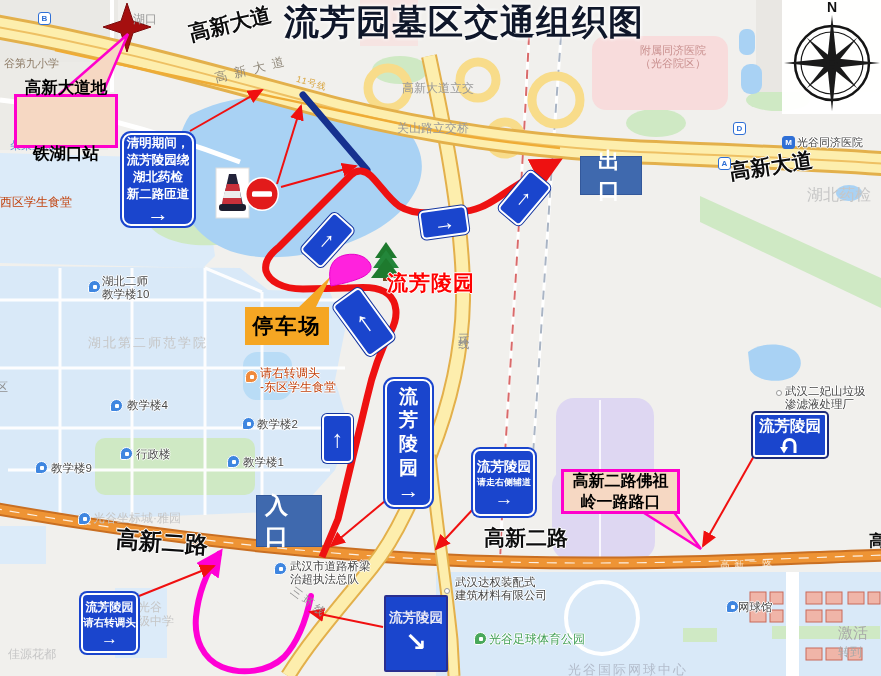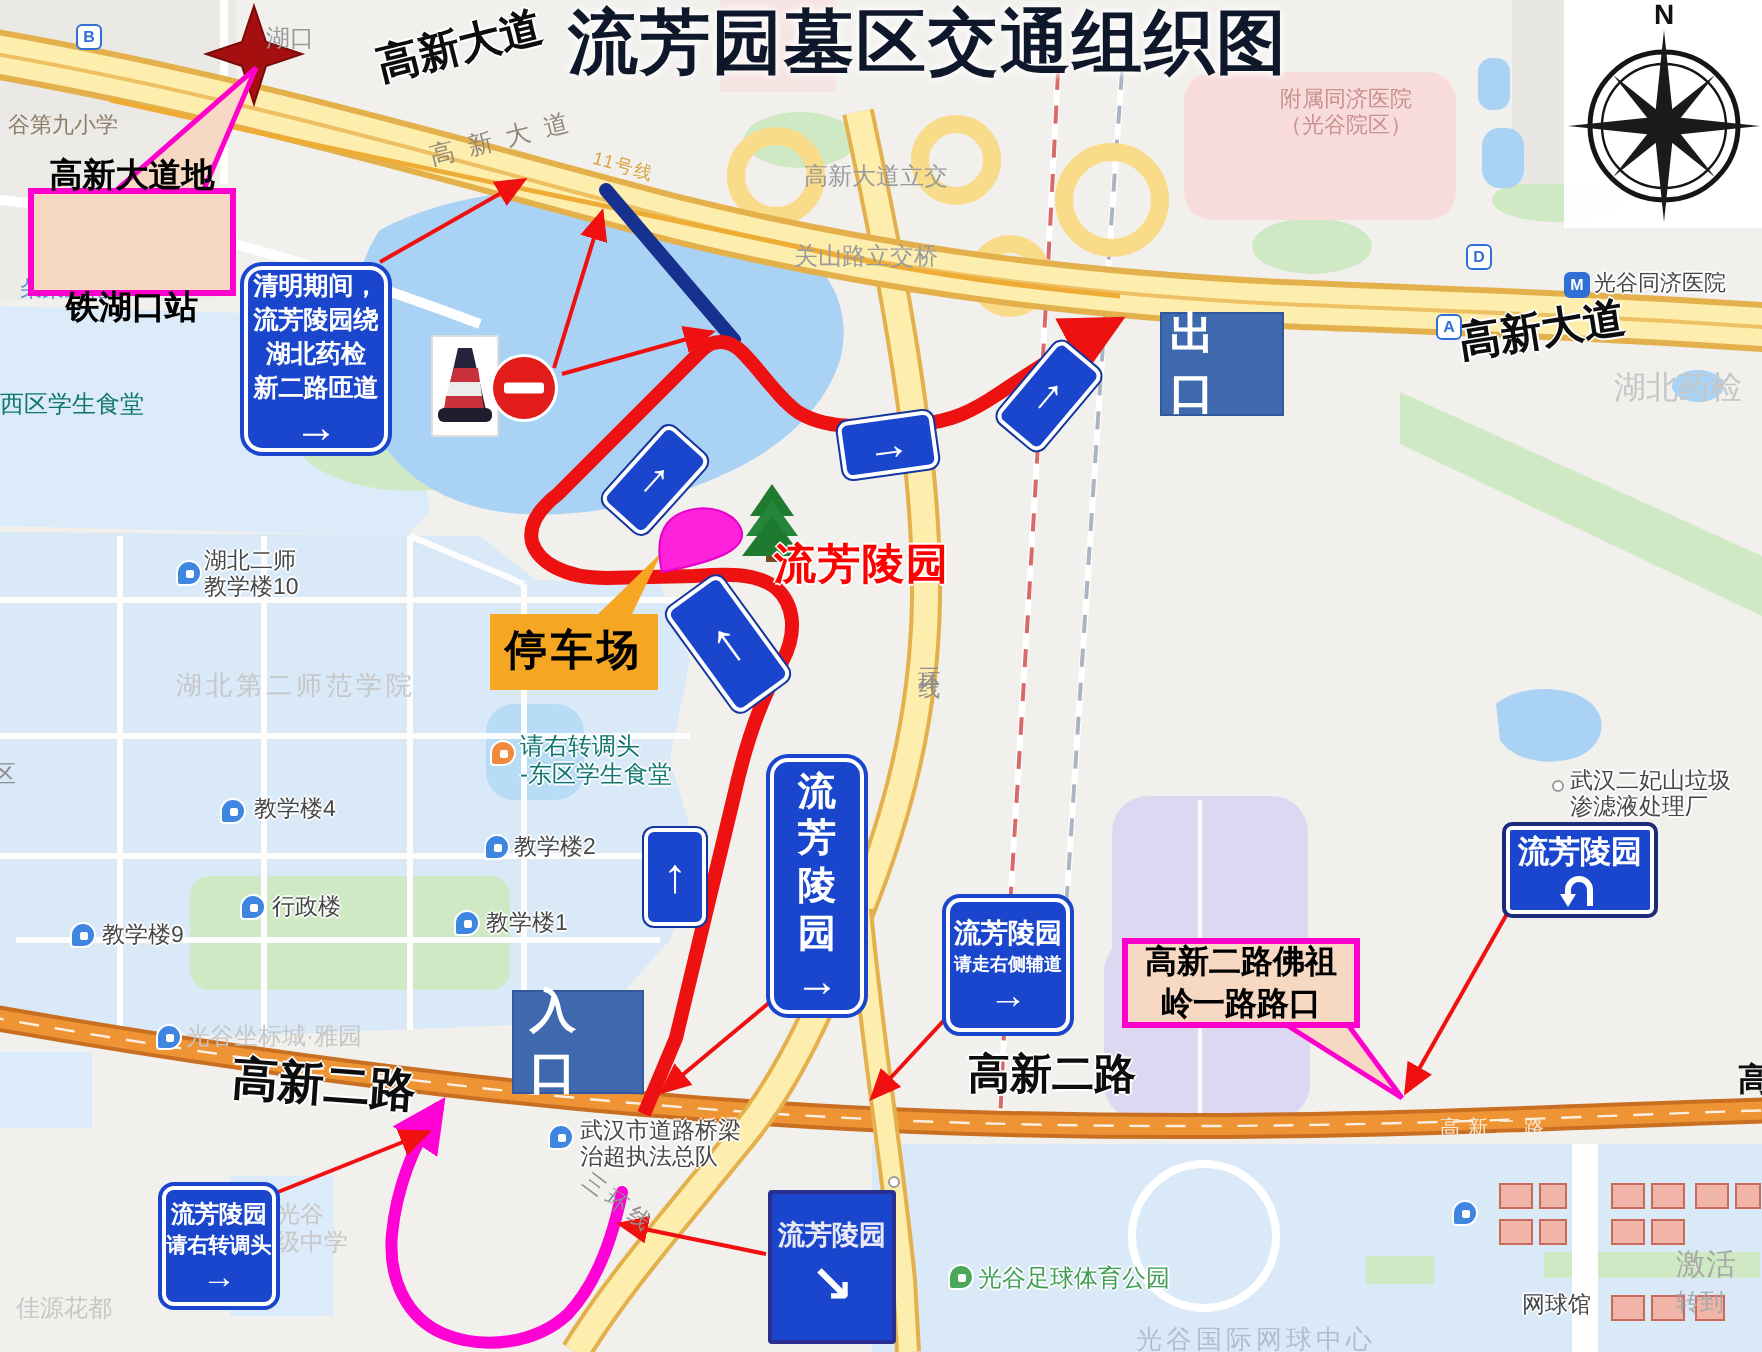--- a/index.html
+++ b/index.html
@@ -3,21 +3,21 @@
 <meta charset="utf-8">
 <style>
   html,body{margin:0;padding:0;background:#888;}
   #app{position:relative;width:881px;height:676px;overflow:hidden;background:#f1f0ed;
        font-family:"Liberation Sans","DejaVu Sans",sans-serif;}
   #map-svg{position:absolute;left:0;top:0;}
   .lb{position:absolute;white-space:nowrap;line-height:1.15;}
   .halo{text-shadow:-1px 0 #fff,1px 0 #fff,0 -1px #fff,0 1px #fff;}
   .poi{font-size:11.5px;color:#474747;}
   .wm{color:#c6c6c6;}
-  .orangepoi{color:#0f766e;}
+  .orangepoi{color:#c2410c;}
   .roadname{font-weight:bold;color:#0d0d0d;}
   .bluesign{position:absolute;background:#1a45cd;color:#fff;font-weight:bold;text-align:center;
             display:flex;flex-direction:column;align-items:center;justify-content:center;}
   .wborder{border:2px solid #fff;box-shadow:0 0 0 2px #1a45cd;border-radius:9px;}
   .flatlabel{position:absolute;background:#3f69ae;border:1px solid #33589b;color:#fff;font-weight:bold;
              display:flex;align-items:center;justify-content:center;}
   .callout{position:absolute;background:#f6d8c3;border:3px solid #ff00cc;color:#000;font-weight:bold;
            text-align:center;display:flex;flex-direction:column;align-items:center;justify-content:center;}
   .navsign{position:absolute;background:#1a45cd;border:2px solid #fff;border-radius:5px;
            box-shadow:0 0 0 1px #1536a0;color:#fff;font-weight:bold;display:flex;align-items:center;justify-content:center;}
@@ -249,23 +249,27 @@
 <div class="lb wm" style="left:93px;top:512px;font-size:12px;text-align:center;">光谷坐标城·雅园</div>
 <div class="lb wm" style="left:8px;top:648px;font-size:12px;">佳源花都</div>
 <div class="lb poi halo" style="left:290px;top:560px;">
   <span>武汉市道路桥梁</span><br>
   <span>治超执法总队</span>
 </div>
 <div class="lb wm" style="left:138px;top:601px;font-size:12px;">
   <span>光谷</span><br>
   <span>级中学</span>
 </div>
+<div class="lb poi halo" style="left:455px;top:576px;">
+  <span>武汉达权装配式</span><br>
+  <span>建筑材料有限公司</span>
+</div>
 <div class="lb halo" style="left:489px;top:633px;font-size:12px;color:#3f9e53;">光谷足球体育公园</div>
 <div class="lb" style="left:568px;top:663px;font-size:13px;color:#b3bccb;letter-spacing:2px;">光谷国际网球中心</div>
-<div class="lb poi halo" style="left:761px;top:601px;margin-top:46px;">网球馆</div>
+<div class="lb poi halo" style="left:738px;top:601px;">网球馆</div>
 <div class="lb poi halo" style="left:785px;top:385px;">
   <span>武汉二妃山垃圾</span><br>
   <span>渗滤液处理厂</span>
 </div>
 <div class="lb" style="left:838px;top:624px;color:#a8a8a8;">
   <span style="font-size:15px;">激活</span><br>
   <span style="font-size:12px;">转到</span>
 </div>
 <div class="lb wm" style="left:779px;top:186px;font-size:16px;margin-left:28px;">湖北药检</div>
 <div class="lb" style="left:640px;top:44px;font-size:11px;color:#c9908f;text-align:center;">
@@ -351,21 +355,21 @@
   <span style="font-size:13.5px;color:#e8e8f5;">流芳陵园</span>
   <span style="font-size:26px;line-height:1.2;">↘</span>
 </div>
 
 <div class="bluesign wborder" style="left:81px;top:593px;width:53px;height:56px;border-radius:6px;">
   <span style="font-size:12px;">流芳陵园</span>
   <span style="font-size:10.5px;">请右转调头</span>
   <span style="font-size:17px;line-height:1;">→</span>
 </div>
 
-<div class="flatlabel" style="left:580px;top:156px;width:62px;height:52px;font-size:22px;letter-spacing:8px;padding-left:4px;box-sizing:border-box;">
+<div class="flatlabel" style="left:580px;top:156px;width:62px;height:39px;font-size:22px;letter-spacing:8px;padding-left:17px;box-sizing:border-box;">
   <span>出口</span>
     </div>
 <div class="flatlabel" style="left:256px;top:495px;width:66px;height:52px;font-size:23px;letter-spacing:8px;padding-left:8px;box-sizing:border-box;">
   <span>入口</span>
     </div>
 
 <div class="lb" style="left:245px;top:307px;width:84px;height:38px;background:#f5a623;color:#000;font-weight:bold;font-size:21px;
             display:flex;align-items:center;justify-content:center;letter-spacing:2px;">停车场</div>
 
 <div class="lb halo" style="left:387px;top:271px;font-size:21px;font-weight:bold;color:#ff0000;letter-spacing:1px;">流芳陵园</div>

